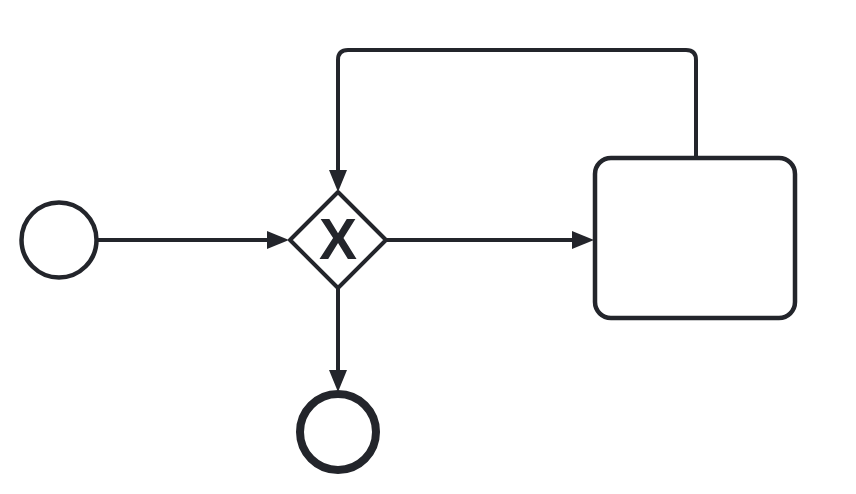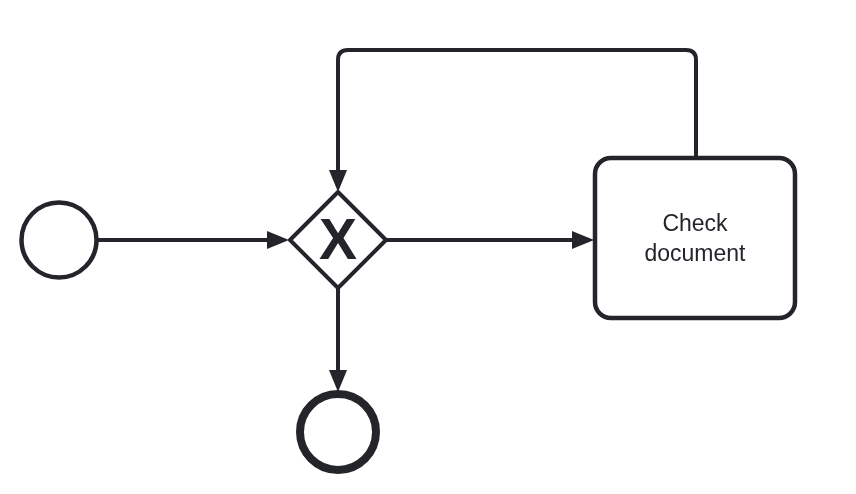--- a/index.html
+++ b/index.html
@@ -94,15 +94,14 @@
 
     <polygon class="shape" points="338,192 386,240 338,288 290,240" stroke-width="4" stroke-linejoin="round"></polygon>
 
     <rect class="shape" x="595" y="158" width="200" height="160" rx="16" ry="16" stroke-width="4.5"></rect>
 
     <circle class="shape" cx="338" cy="432" r="38" stroke-width="8"></circle>
   </svg>
 
   <div class="gateway-marker">X</div>
 
-  <div class="task-label">Check document</div>
 
 </div>
 
 </body></html>

